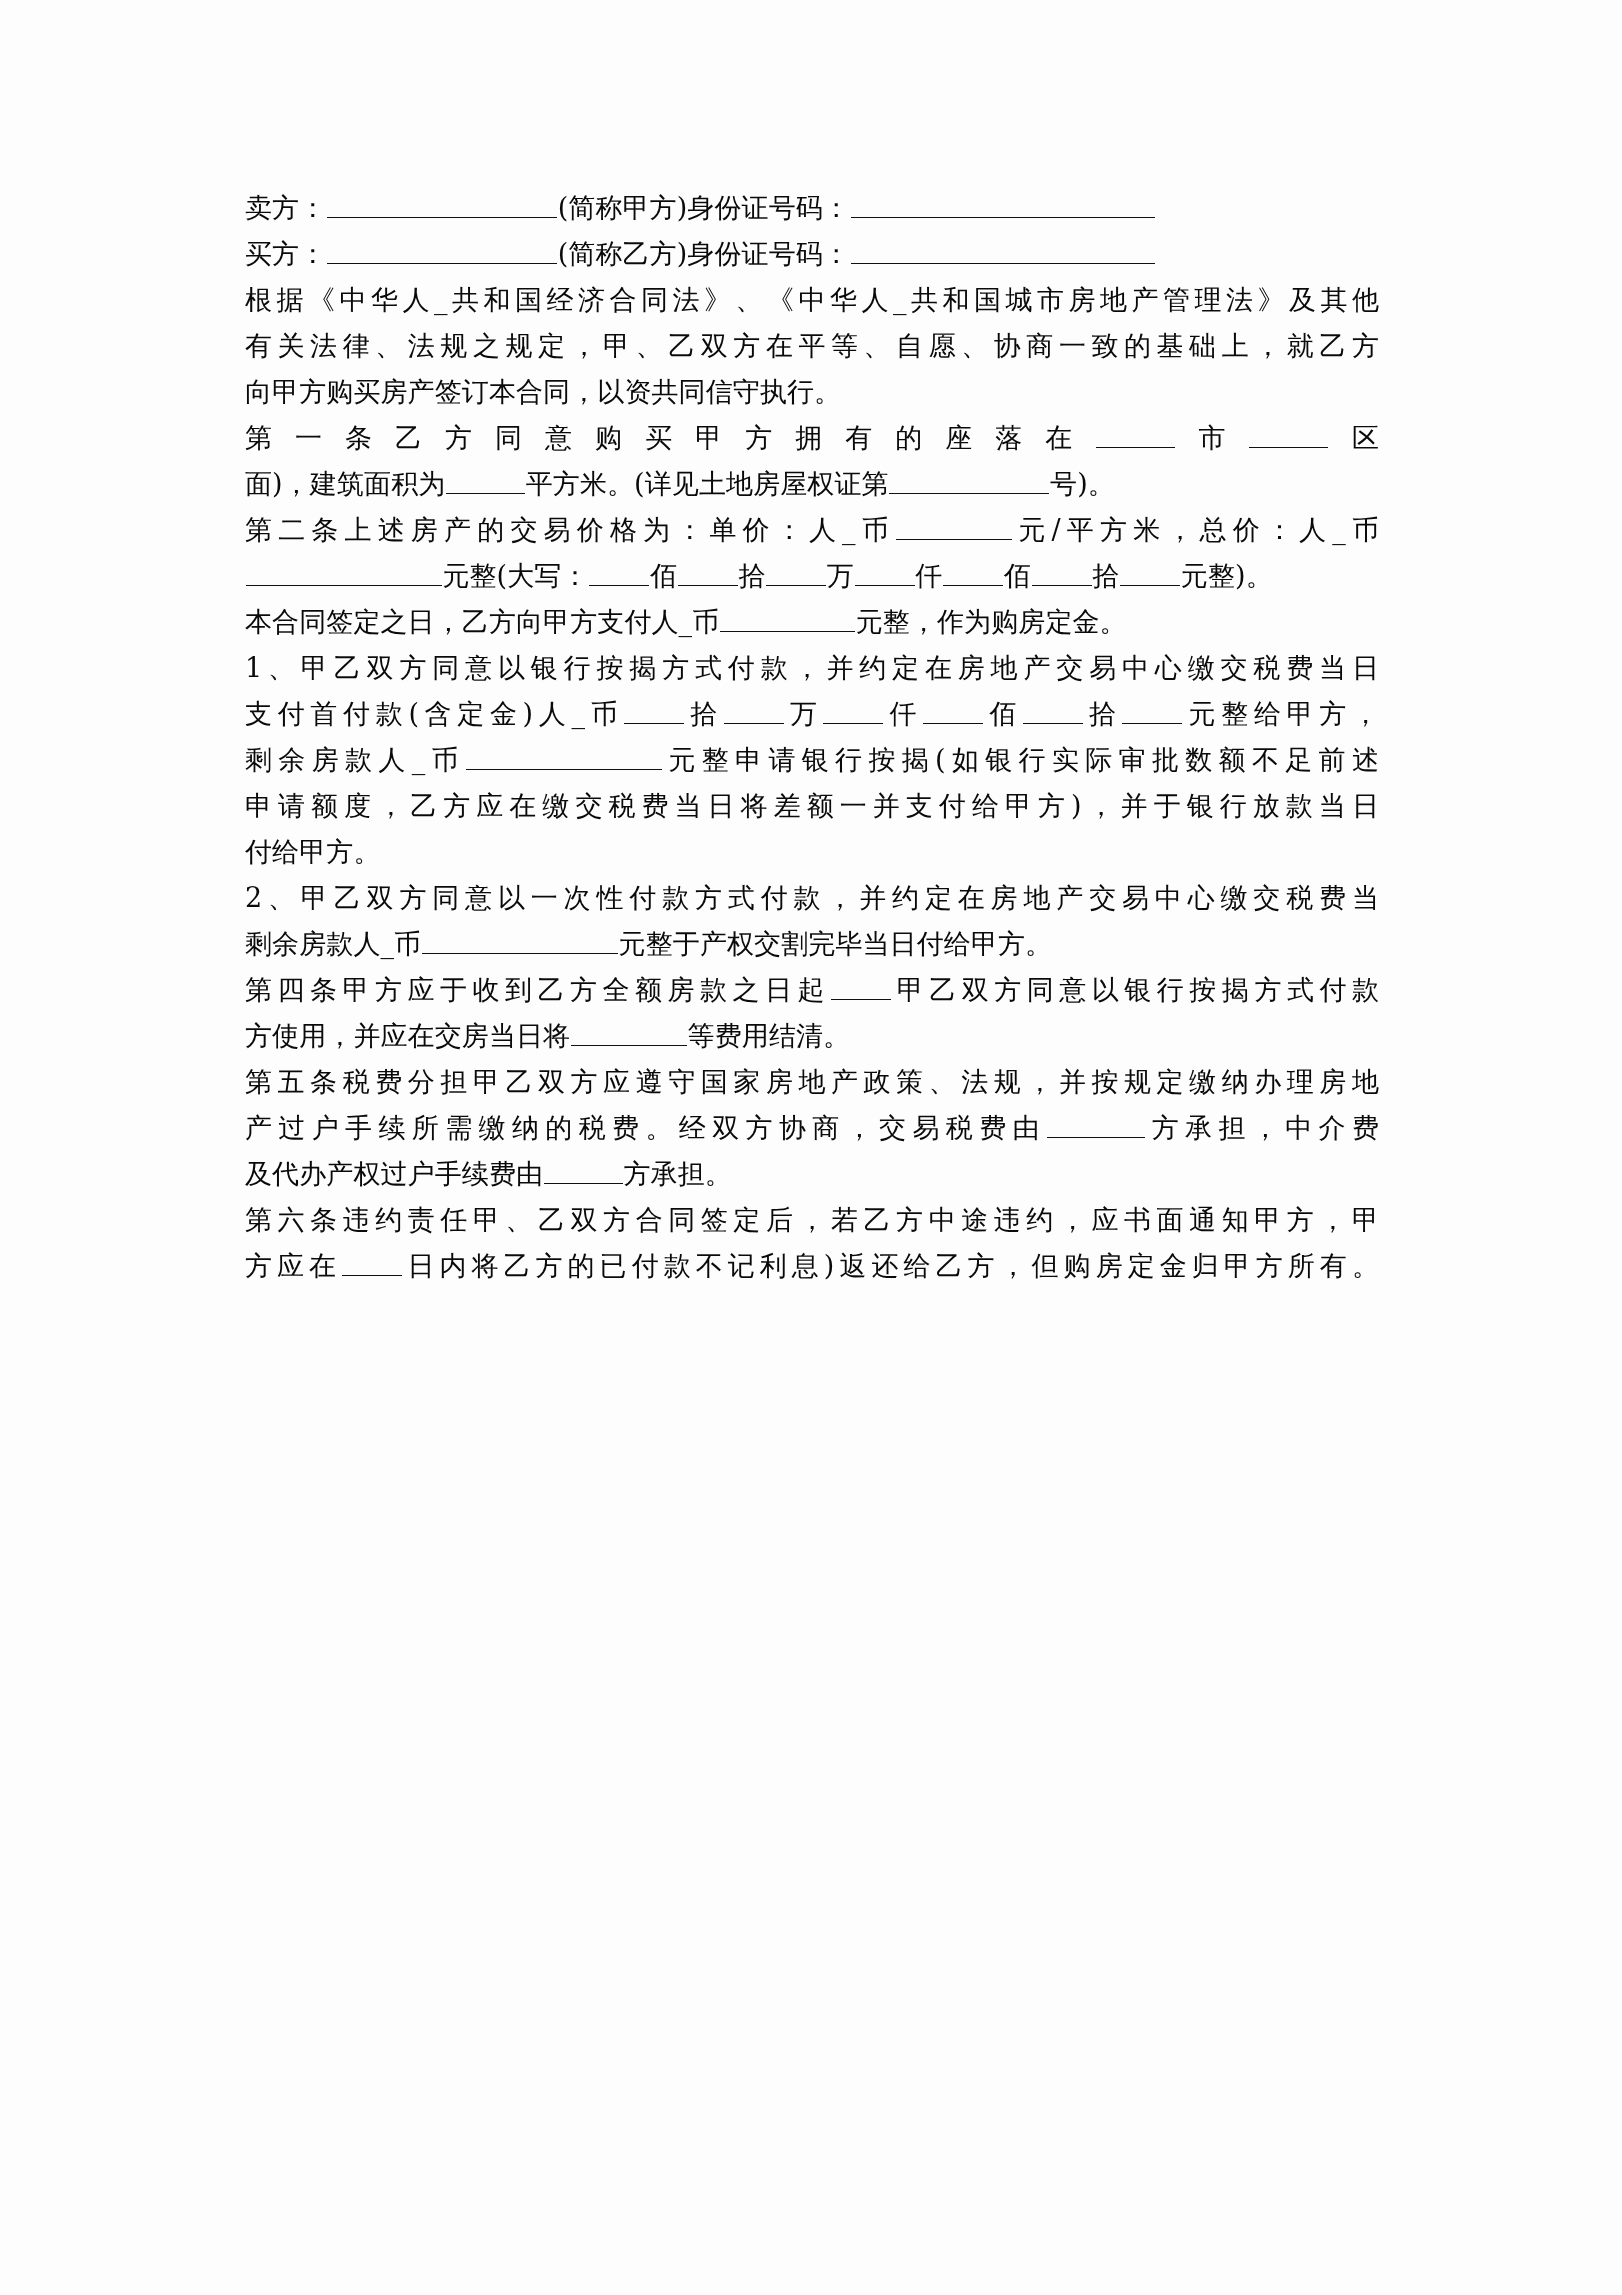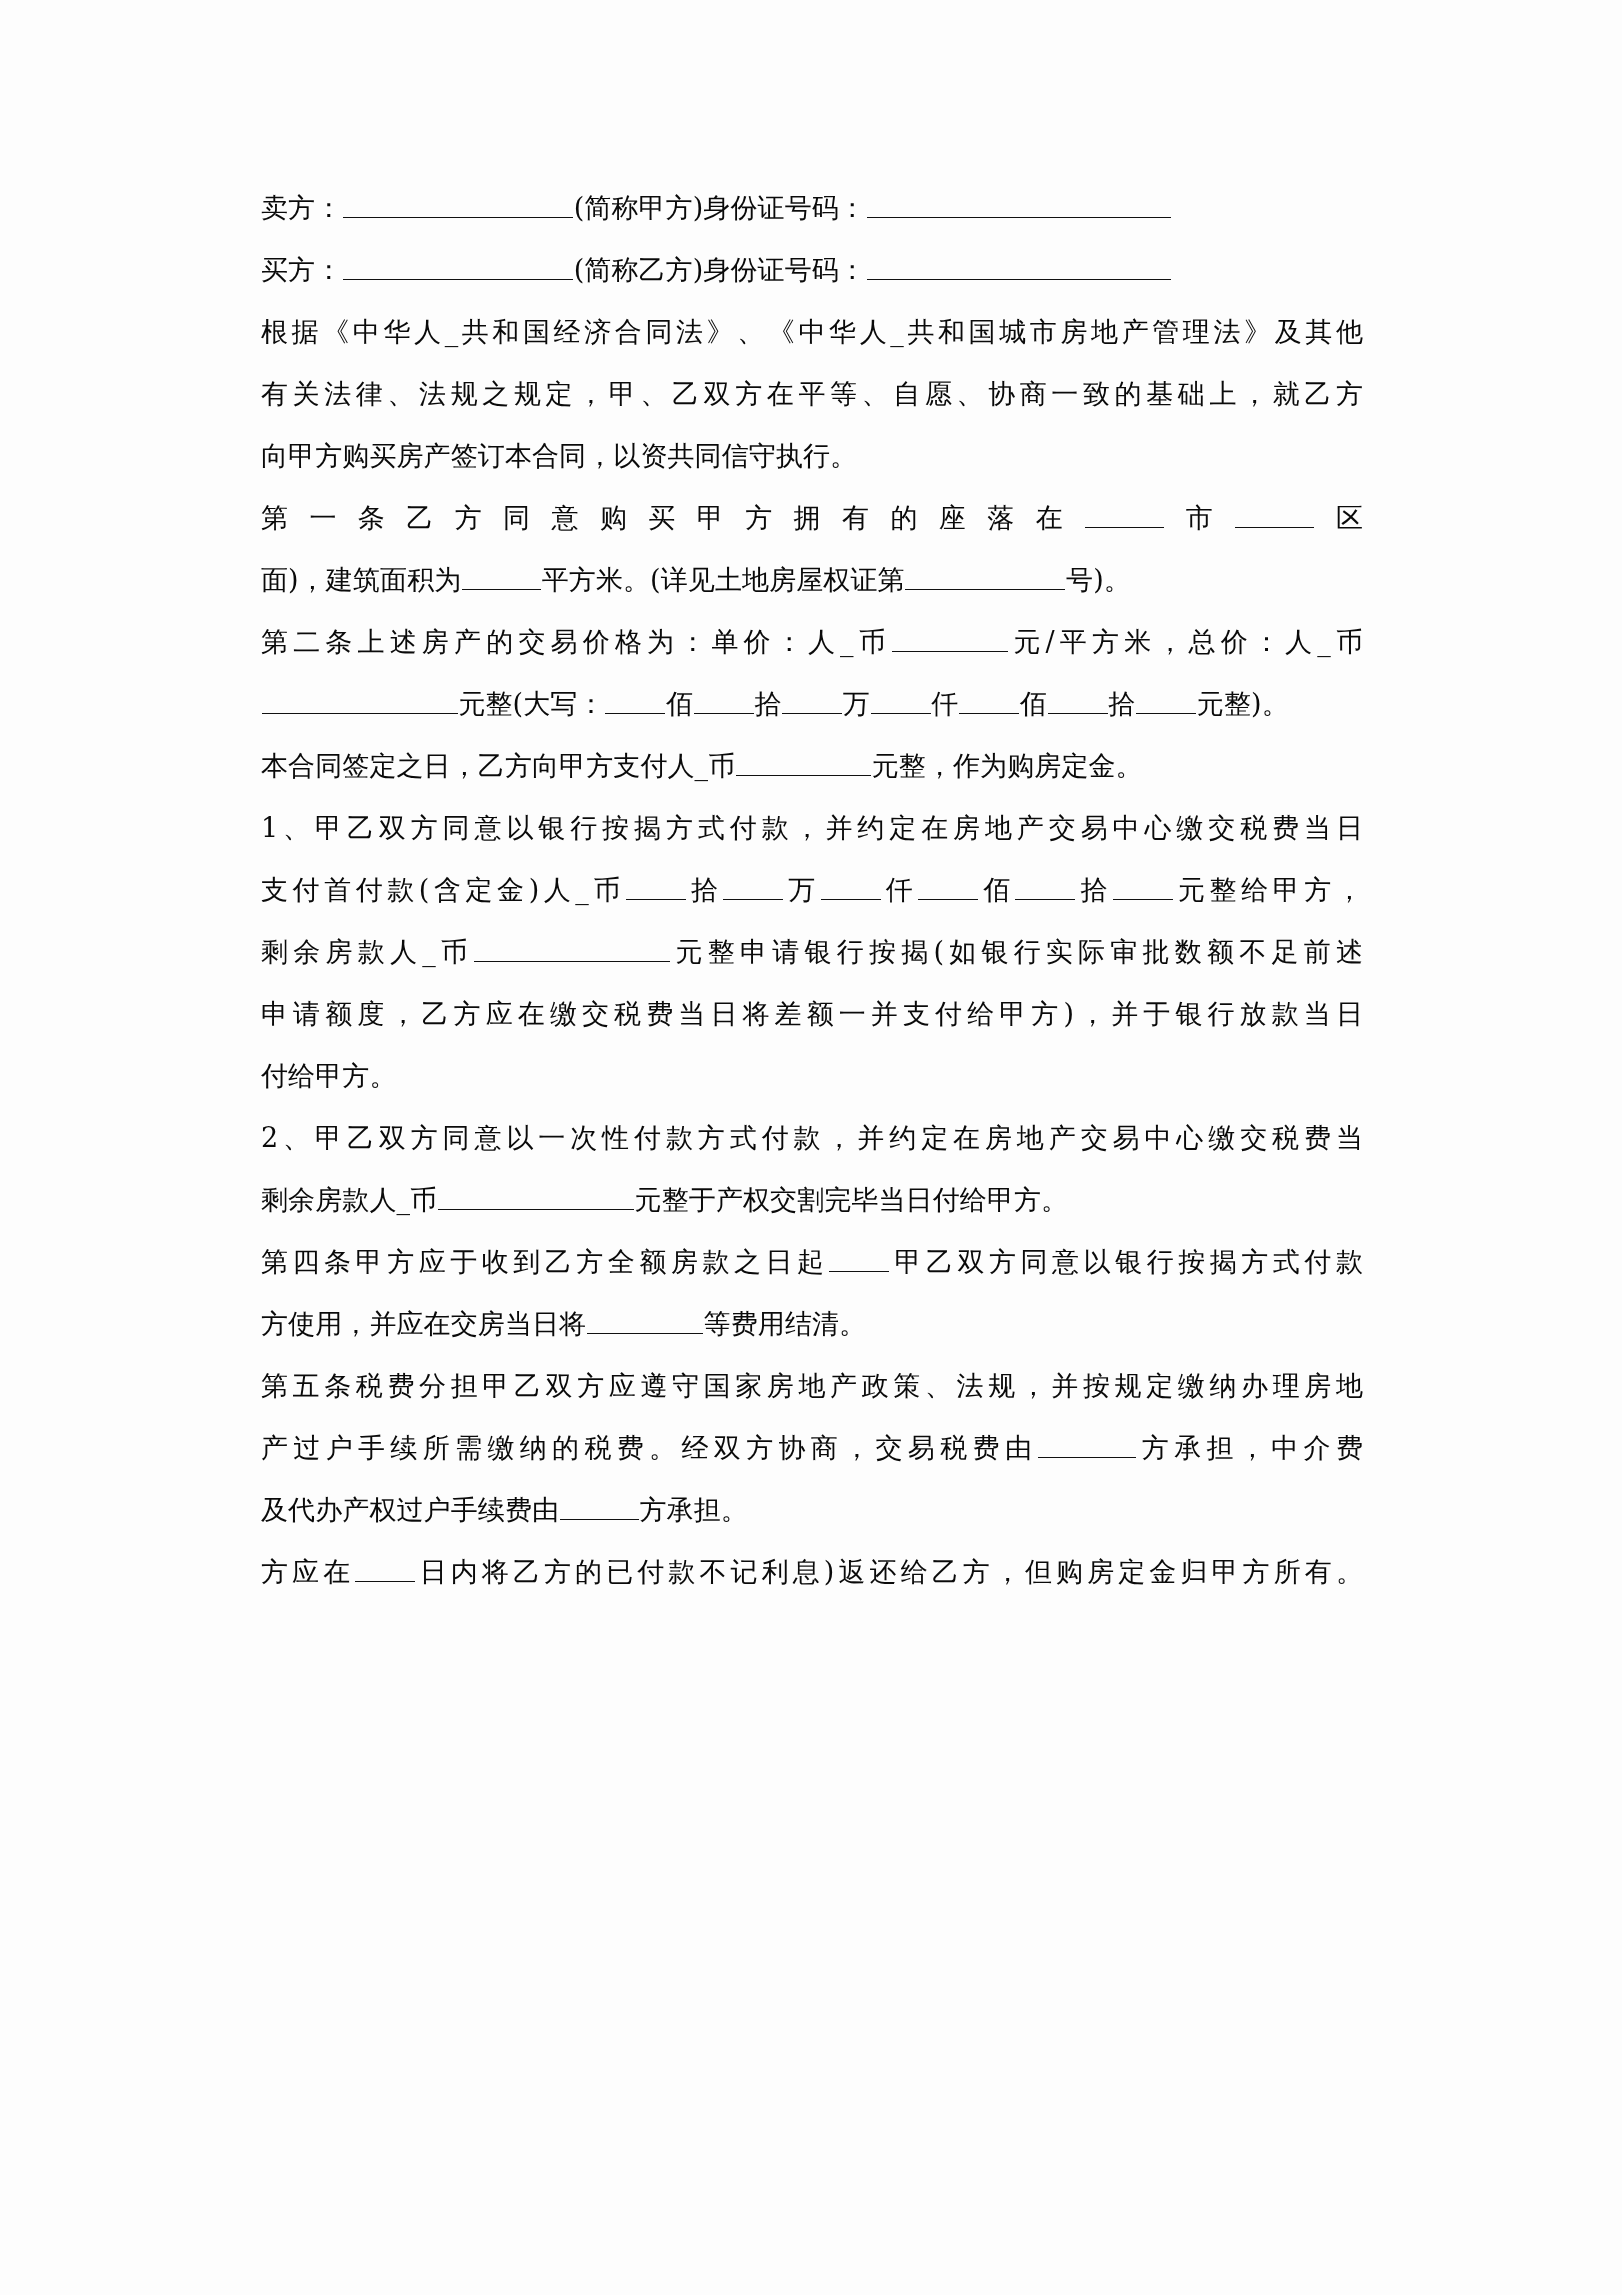--- a/index.html
+++ b/index.html
@@ -38,21 +38,21 @@
     white-space: nowrap;
   }
 
   .body-block {
     margin-top: 71px;
     font-size: 27px;
     line-height: 46px;
   }
 
   p.para {
-    margin: 16px;
+    margin: 0;
     text-align: justify;
     text-justify: inter-character;
     text-indent: 0;
     word-break: break-all;
     letter-spacing: 0.1px;
   }
   p.para.spread {
     text-align: justify;
     text-align-last: justify;
   }
@@ -121,19 +121,20 @@
       <p class="para spread"><span>第四条甲方应于收到乙方全额房款之日起</span><span class="u w2"></span><span>甲乙双方同意以银行按揭方式付款</span></p>
 
       <p class="para"><span>方使用，并应在交房当日将</span><span class="u w5"></span><span>等费用结清。</span></p>
 
       <p class="para spread">第五条税费分担甲乙双方应遵守国家房地产政策、法规，并按规定缴纳办理房地</p>
 
       <p class="para spread"><span>产过户手续所需缴纳的税费。经双方协商，交易税费由</span><span class="u w4"></span><span>方承担，中介费</span></p>
 
       <p class="para"><span>及代办产权过户手续费由</span><span class="u w3"></span><span>方承担。</span></p>
 
+      <p class="para spread">第六条违约责任甲、乙双方合同签定后，若乙方中途违约，应书面通知甲方，甲</p>
 
       <p class="para spread"><span>方应在</span><span class="u w2"></span><span>日内将乙方的已付款不记利息)返还给乙方，但购房定金归甲方所有。</span></p>
 
     </div>
   </div>
 </div>
 
 
 </body></html>

